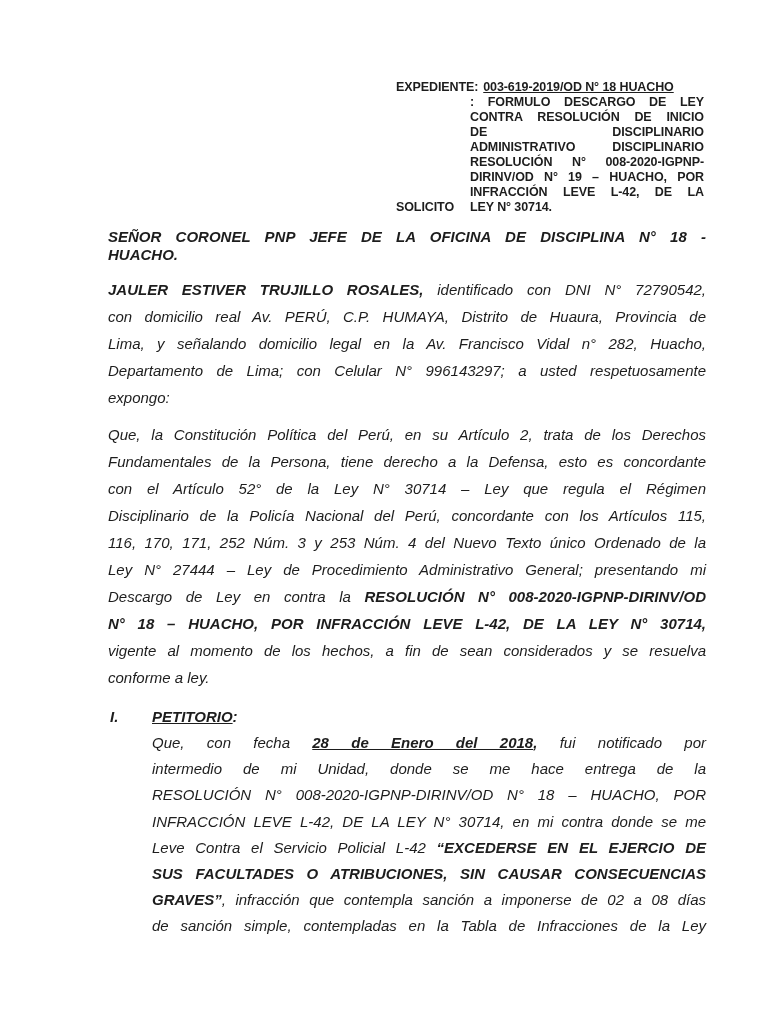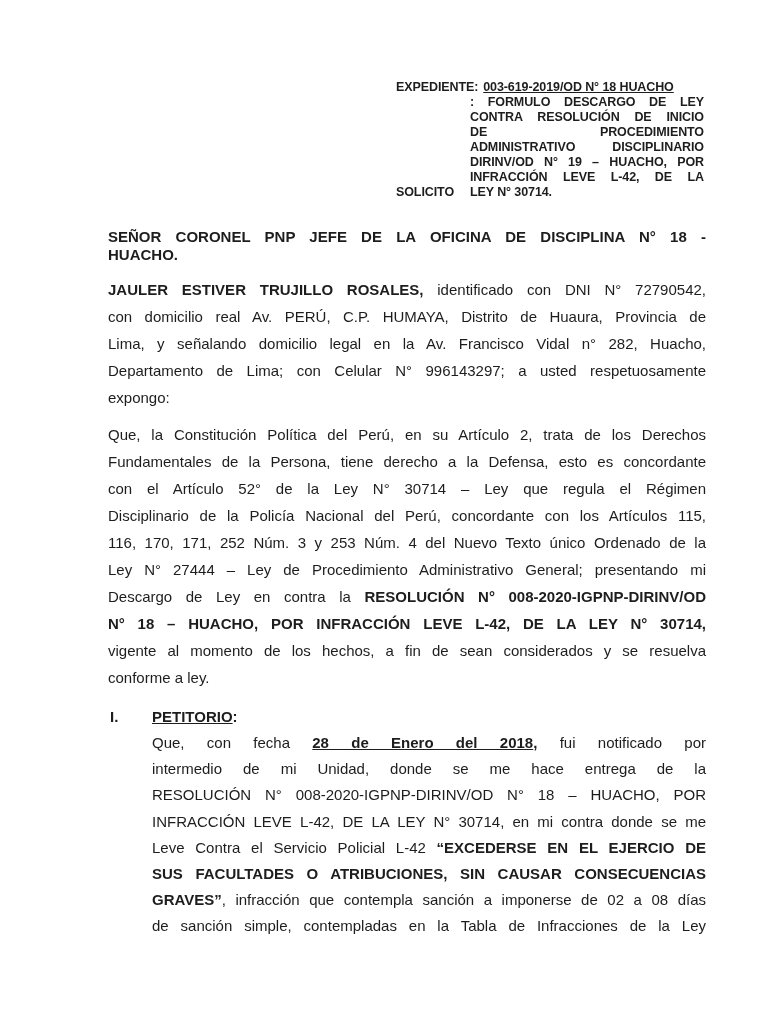--- a/index.html
+++ b/index.html
@@ -22,20 +22,21 @@
   .exp-line{white-space:nowrap;}
   .exp-value{margin-left:5px;text-decoration:underline;}
   .sol-row{display:flex;align-items:flex-end;}
   .sol-label{width:74px;flex:0 0 74px;}
   .sol-content{flex:1;}
   
   .content{
     position:absolute;
     left:108px;top:228px;width:598px;
     font-size:15px;
+    font-style:italic;
   }
   .line{text-align:justify;text-align-last:justify;}
   .line.last{text-align-last:left;}
   .b{font-weight:bold;}
   .u{text-decoration:underline;}
   .addressee{font-weight:bold;line-height:18px;margin-bottom:12px;}
   .para{line-height:27px;margin-bottom:10px;}
   .para2{margin-bottom:12px;}
   .pet-head{position:relative;line-height:27px;font-weight:bold;}
   .pet-num{position:absolute;left:2px;top:0;}
@@ -49,22 +50,23 @@
 
   <div class="case-header">
     <div class="exp-line">
       <span>EXPEDIENTE:</span><span class="exp-value">003-619-2019/OD N° 18 HUACHO</span>
     </div>
     <div class="sol-row">
       <div class="sol-label">SOLICITO</div>
       <div class="sol-content">
           <div class="line"><span class="b">: FORMULO DESCARGO DE LEY</span></div>
           <div class="line"><span class="b">CONTRA RESOLUCIÓN DE INICIO</span></div>
-          <div class="line"><span class="b">DE PROCEDIMIENTO</span></div>
+          <div class="line"><span class="b">DE DISCIPLINARIO</span></div>
           <div class="line"><span class="b">ADMINISTRATIVO DISCIPLINARIO</span></div>
+          <div class="line"><span class="b">RESOLUCIÓN N° 008-2020-IGPNP-</span></div>
           <div class="line"><span class="b">DIRINV/OD N° 19 – HUACHO, POR</span></div>
           <div class="line"><span class="b">INFRACCIÓN LEVE L-42, DE LA</span></div>
           <div class="line last"><span class="b">LEY N° 30714.</span></div>
         </div>
     </div>
   </div>
 
   <div class="content">
 
     <div class="addressee">

